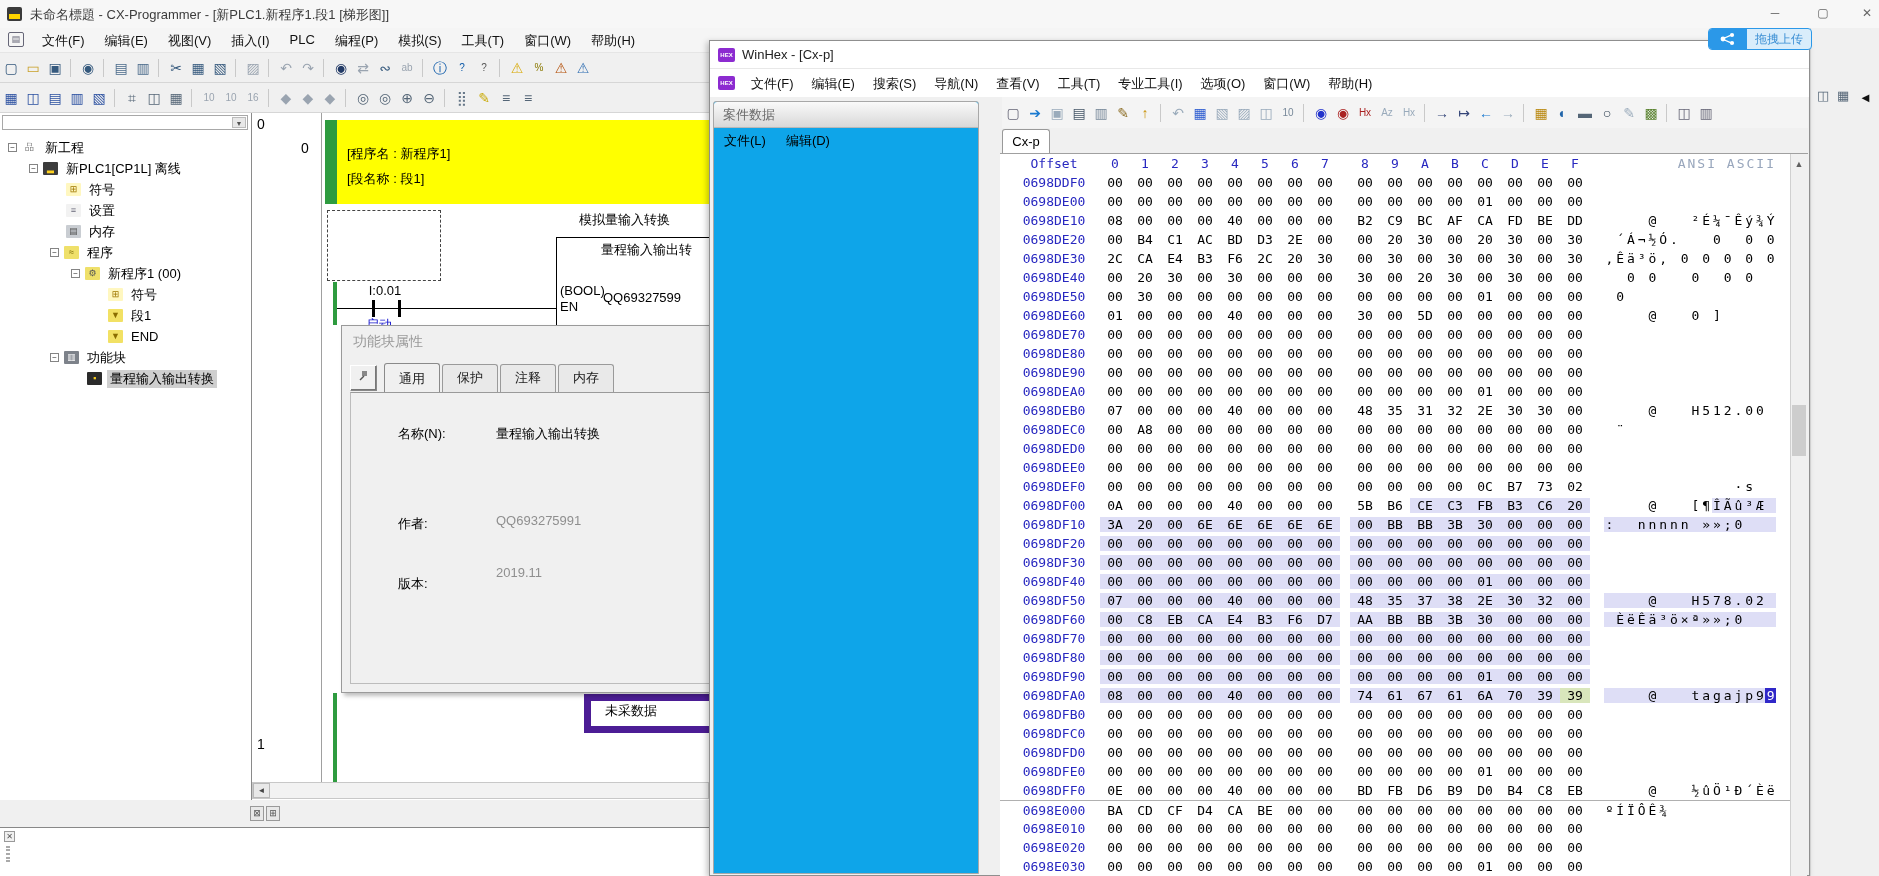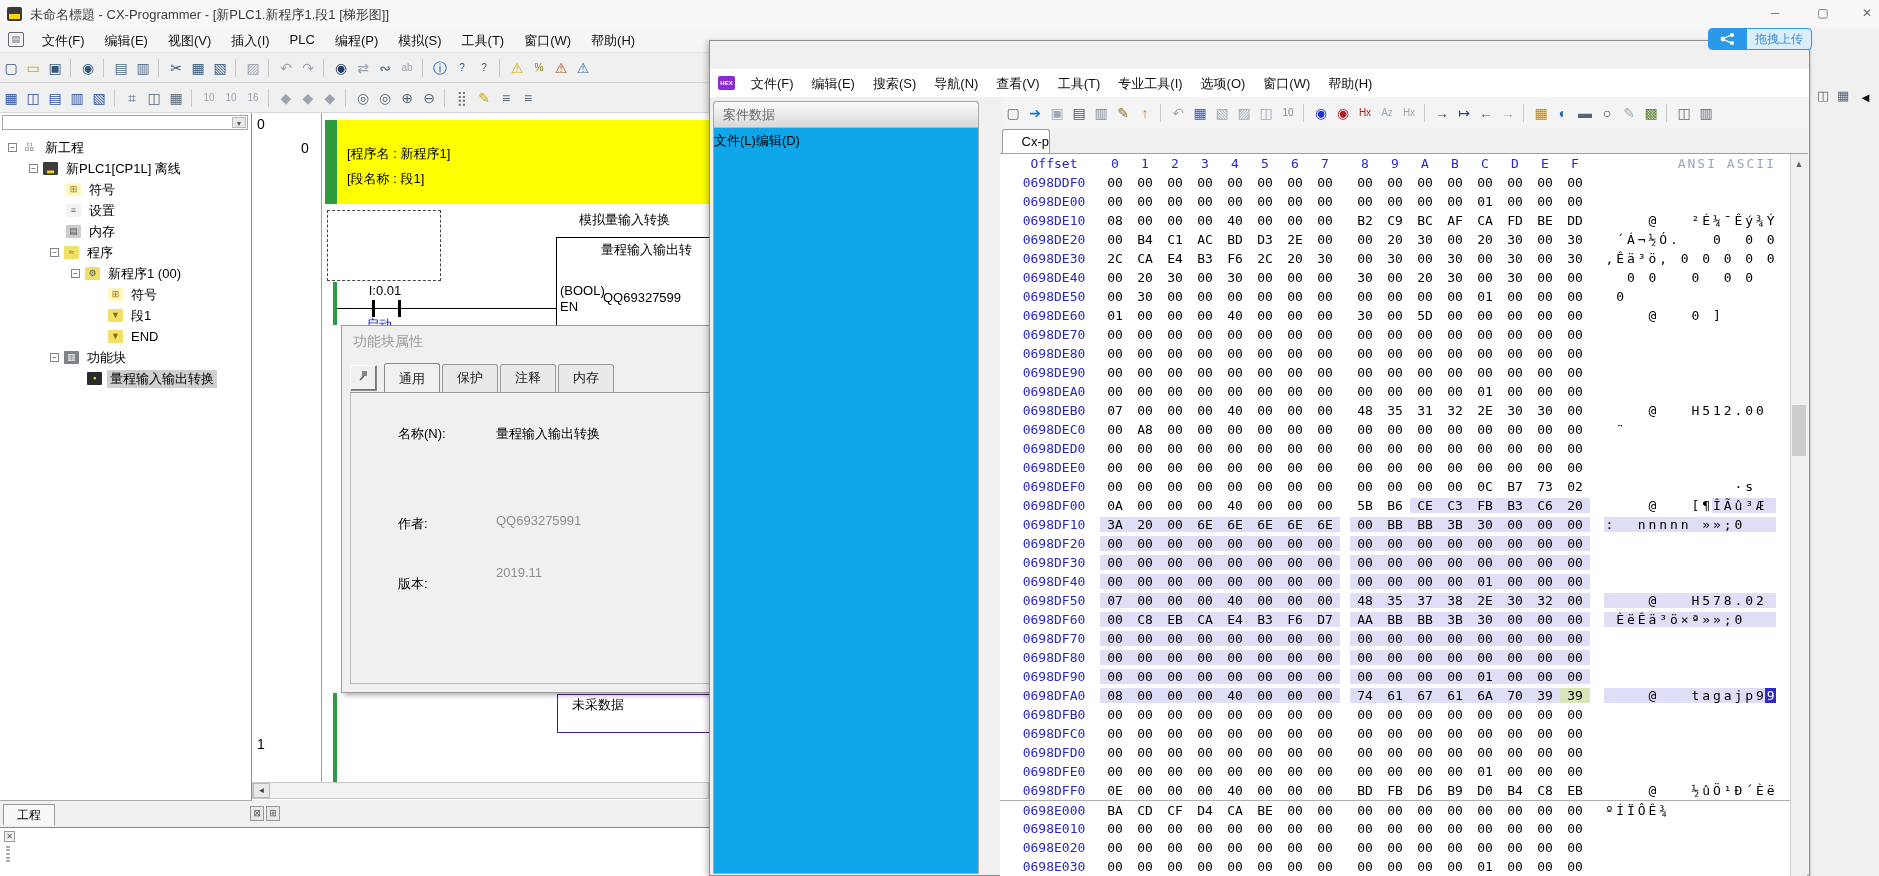--- a/index.html
+++ b/index.html
@@ -59,21 +59,21 @@
   .cbar { position:absolute; top:300px; width:3px; height:17px; background:#000; }
   .contact-label { position:absolute; left:352px; top:283px; width:66px; text-align:center; font-size:13px; }
   .contact-comment { position:absolute; left:366px; top:316px; width:40px; height:9px; overflow:hidden; color:#1414cc; font-size:13px; }
   .fb-top { position:absolute; left:556px; top:237px; width:154px; height:1px; background:#000; }
   .fb-left { position:absolute; left:556px; top:237px; width:1px; height:88px; background:#000; }
   .fb-def-label { position:absolute; left:579px; top:211px; font-size:13px; white-space:nowrap; }
   .fb-inner-title { position:absolute; left:601px; top:241px; font-size:13px; white-space:nowrap; }
   .fb-en-type { position:absolute; left:560px; top:283px; font-size:13px; }
   .fb-en { position:absolute; left:560px; top:299px; font-size:13px; }
   .fb-instance { position:absolute; left:603px; top:290px; font-size:13px; white-space:nowrap; }
-  .float-box { position:absolute; left:557px; top:694px; width:200px; height:39px; border:1px solid #4c1d95; background:#fff; z-index:4; }
+  .float-box { position:absolute; left:584px; top:694px; width:200px; height:39px; border:7px solid #4c1d95; background:#fff; z-index:4; }
   .float-box span { position:absolute; left:14px; top:1px; font-size:13px; }
   .hscroll { position:absolute; left:252px; top:782px; width:457px; height:17px; background:#f2f2f2; border:1px solid #c8c8c8; }
   .hscroll .arr { position:absolute; left:0; top:0; width:17px; height:15px; background:#e8e8e8; border:1px solid #b8b8b8; font-size:8px; text-align:center; line-height:14px; color:#444; }
 
   
   .right-strip { position:absolute; left:1810px; top:28px; width:69px; height:848px; background:#f0f0f0; border-left:1px solid #dcdcdc; }
   .right-strip .ic { position:absolute; font-size:13px; }
 
   
   .fbdlg { position:absolute; left:341px; top:325px; width:420px; height:368px; background:#f0f0f0;
@@ -101,23 +101,23 @@
   .whx-title { position:absolute; left:32px; top:6px; font-size:13px; color:#222; }
   .whx-menubar { position:absolute; left:0; top:28px; width:100%; height:28px; background:#fff; }
   .whx-menubar .whx-icon { position:absolute; left:8px; top:7px; }
   .whx-menuitems { position:absolute; left:32px; top:0; height:28px; display:flex; }
   .whx-menuitems span { font-size:13px; color:#111; padding:6px 9px; white-space:nowrap; }
   .whx-toolbar { position:absolute; left:292px; top:56px; width:806px; height:31px; display:flex; align-items:center; background:#f4f4f4; }
   .case-panel { position:absolute; left:3px; top:60px; width:266px; height:773px; background:#0ea5e9; border:1px solid #a8a8a8; border-radius:3px 3px 0 0; }
   .case-head { height:26px; background:linear-gradient(#fafafa,#d8d8d8); border-bottom:1px solid #b8b8b8;
     font-size:13px; color:#6a6a6a; line-height:25px; padding-left:9px; border-radius:3px 3px 0 0; }
   .case-menu { height:24px; display:flex; }
-  .case-menu span { font-size:13px; padding:4px 0; }
+  .case-menu span { font-size:13px; padding:4px 10px; }
   .whx-tab { position:absolute; left:292px; top:88px; width:48px; height:25px; background:#fff; border:1px solid #999;
-    border-bottom:none; border-radius:3px 3px 0 0; font-size:13px; text-align:right; line-height:24px; }
+    border-bottom:none; border-radius:3px 3px 0 0; font-size:13px; text-align:center; line-height:24px; }
   .whx-tabline { position:absolute; left:290px; top:112px; width:808px; height:1px; background:#a0a0a0; }
 
   
   .hexarea { position:absolute; left:290px; top:113px; width:793px; height:722px; background:#fff; }
   .hrow, .hhead { display:flex; height:19px; align-items:center; font-family:"DejaVu Sans Mono", monospace; font-size:13px; }
   .hhead { color:#2828c0; }
   .hoff { width:100px; padding-left:8px; flex:0 0 auto; color:#2828c0; text-align:center; }
   .hbytes { width:490px; display:flex; flex:0 0 auto; }
   .hb { width:30px; text-align:center; }
   .hb.g8 { margin-left:10px; }
@@ -288,23 +288,20 @@
           <span class="ticon" style="background: rgb(125, 130, 138); color: rgb(255, 255, 255);">▥</span>
           <span class="tlabel">功能块</span>
         </div>
         <div class="trow" style="padding-left: 71px;">
           <span style="width: 16px; flex: 0 0 auto;"></span>
           <span class="ticon" style="background: rgb(43, 43, 43); color: rgb(255, 210, 30);">▪</span>
           <span class="tlabel sel">量程输入输出转换</span>
         </div>
       </div>
   </div>
-  <div class="proj-tabbar">
-    <div class="proj-tab">工程</div>
-  </div>
   <div class="mini-btn" style="left:250px">⊠</div>
   <div class="mini-btn" style="left:266px">⊞</div>
   <div class="output-panel">
     <div class="close">✕</div>
     <div class="grip"></div>
   </div>
 
   <div class="ladder-bg"></div>
   <div class="rung-margin"></div>
   <div class="rnum" style="left:257px;top:116px">0</div>
@@ -360,20 +357,24 @@
     <div class="fbpane"></div>
     <div class="fld-lbl" style="top:99px">名称(N):</div>
     <div class="fld-val" style="top:99px">量程输入输出转换</div>
     <div class="fld-lbl" style="top:189px">作者:</div>
     <div class="fld-val muted" style="top:187px">QQ693275991</div>
     <div class="fld-lbl" style="top:249px">版本:</div>
     <div class="fld-val muted" style="top:239px">2019.11</div>
   </div>
 
   <div class="whx">
+    <div class="whx-titlebar">
+      <span class="whx-icon">HEX</span>
+      <span class="whx-title">WinHex - [Cx-p]</span>
+    </div>
     <div class="whx-menubar">
       <span class="whx-icon">HEX</span>
       <div class="whx-menuitems" id="whx-menu">
           <span>文件(F)</span>
           <span>编辑(E)</span>
           <span>搜索(S)</span>
           <span>导航(N)</span>
           <span>查看(V)</span>
           <span>工具(T)</span>
           <span>专业工具(I)</span>

